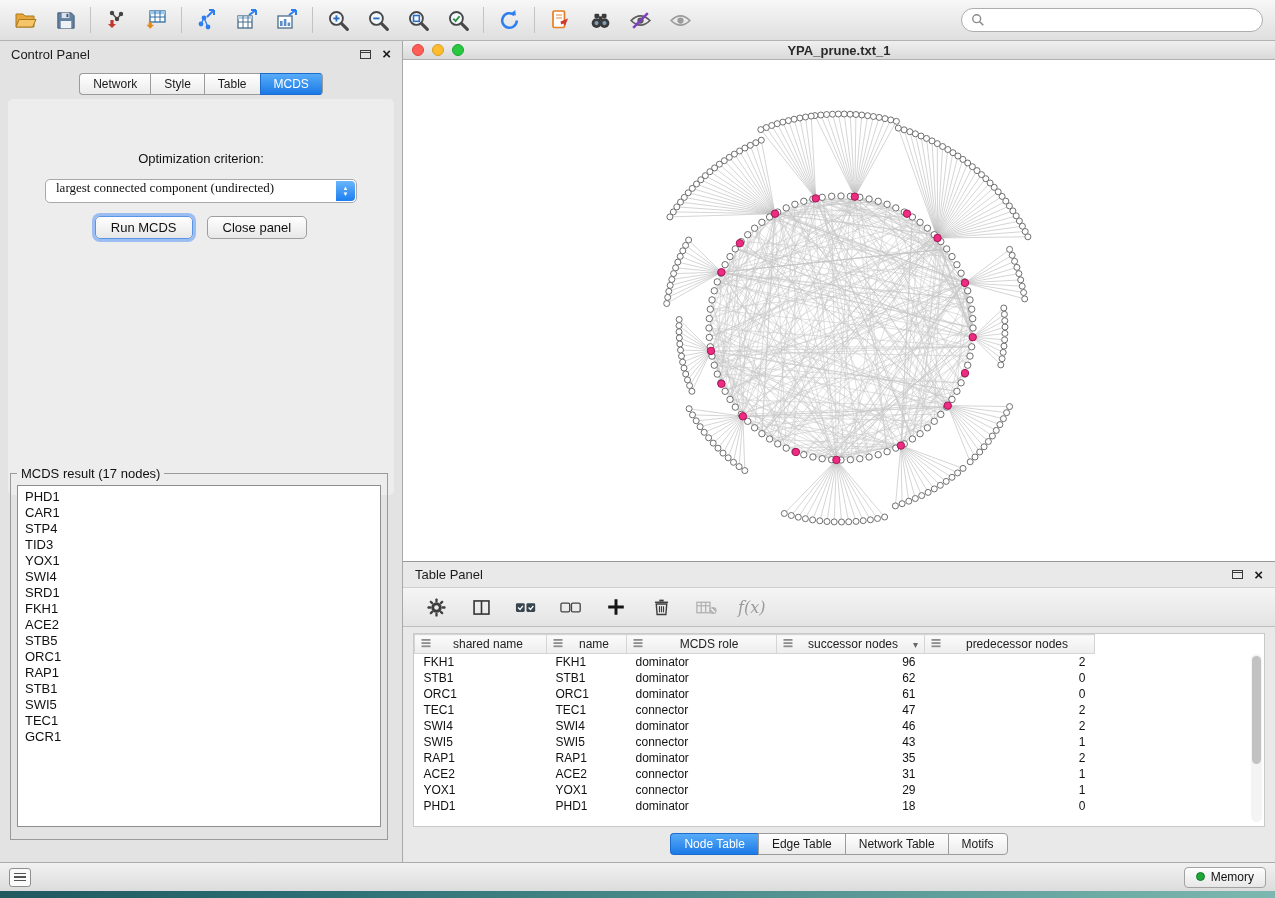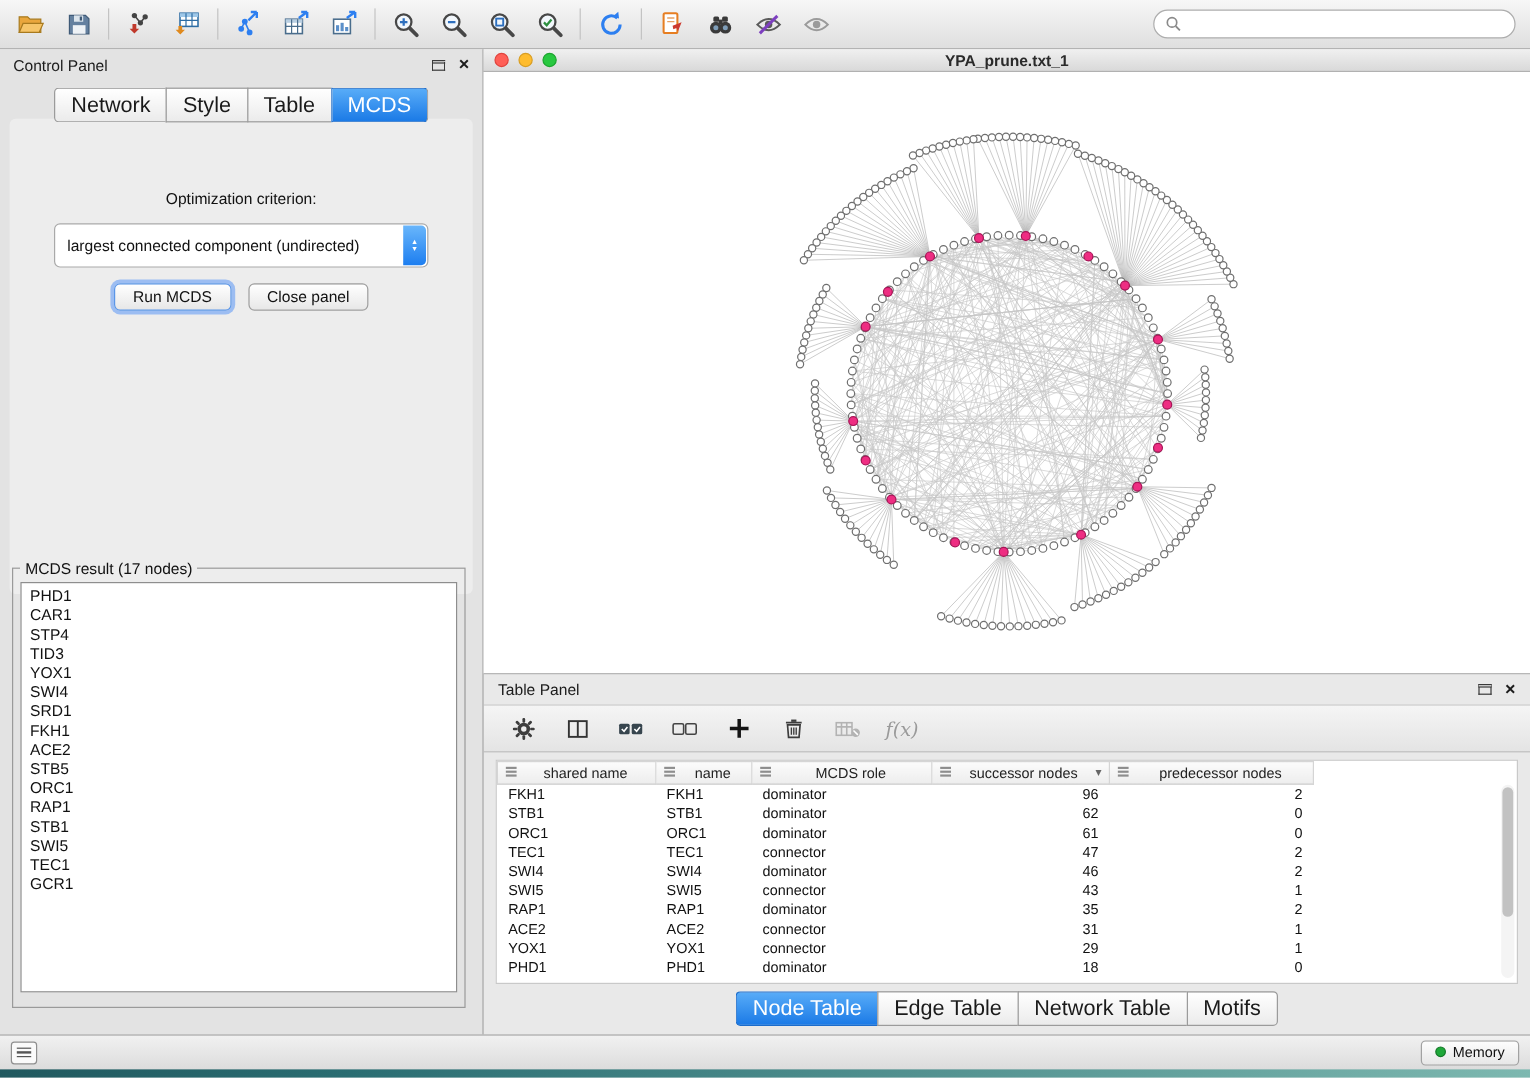--- a/index.html
+++ b/index.html
@@ -26,30 +26,30 @@
   .main { position:absolute; top:41px; bottom:29px; left:0; right:0; display:flex; }
 
   
   .control-panel { width:403px; background:#e3e3e3; border-right:1px solid #a8a8a8; position:relative; flex:none; }
   .panel-header { height:26px; display:flex; align-items:center; padding:0 11px; font-size:13px; color:#1c1c1c; }
   .win-icons { margin-left:auto; display:flex; align-items:center; gap:11px; }
   .float-ic { width:11px; height:9px; border:1px solid #3a3a3a; border-top:3px double #3a3a3a; }
   .close-ic { font-size:15px; font-weight:bold; color:#1c1c1c; line-height:10px; }
   .seg-tabs { display:flex; justify-content:center; }
   .cp-tabs { margin-top:6px; }
-  .seg-tab { font-size:18px; padding:3px 13px; background:linear-gradient(#ffffff,#ebebeb);
+  .seg-tab { font-size:12px; padding:3px 13px; background:linear-gradient(#ffffff,#ebebeb);
     border:1px solid #9b9b9b; border-right:none; color:#1a1a1a; }
   .seg-tabs .seg-tab:first-child { border-radius:4px 0 0 4px; }
   .seg-tabs .seg-tab:last-child { border-right:1px solid #9b9b9b; border-radius:0 4px 4px 0; }
   .seg-tab.selected { background:linear-gradient(#58acf8,#1b7ae6); border-color:#1b6ccc; color:#fff; }
   .cp-body { position:absolute; left:8px; right:8px; top:58px; height:396px; background:#ededed; border-radius:5px; }
   .opt-label { text-align:center; font-size:13px; color:#111; margin-top:56px; }
-  .dropdown { position:relative; width:312px; height:37px; margin:13px auto 0; background:#fff;
-    border:1px solid #a9a9a9; border-radius:5px; display:flex; align-items:center;
-    font-size:13px; color:#111; padding-left:10px; }
+  .dropdown { position:relative; width:312px; height:24px; margin:13px auto 0; background:#fff;
+    border:1px solid #a9a9a9; border-radius:5px; display:flex; 
+    font-size:13px; color:#111; padding-left:10px;font-family:Liberation Serif, serif; }
   .stepper { position:absolute; right:1px; top:1px; bottom:1px; width:19px; border-radius:0 4px 4px 0;
     background:linear-gradient(#69b6fb,#1d7ef0); color:#fff; display:flex; flex-direction:column;
     align-items:center; justify-content:center; font-size:6px; line-height:6px; }
   .btn-row { display:flex; justify-content:center; gap:14px; margin-top:13px; }
   .btn { font-size:13px; color:#111; padding:3px 15px; background:linear-gradient(#ffffff,#e7e7e7);
     border:1px solid #9e9e9e; border-radius:5px; }
   .btn.focused { box-shadow:0 0 0 3px rgba(90,150,245,.55); border-color:#5a96e8; }
   .result-group { position:absolute; left:10px; right:14px; top:425px; height:374px;
     border:1px solid #9a9a9a; margin:0; padding:4px 6px 8px; }
   .result-group legend { font-size:13px; padding:0 4px; color:#111; }

